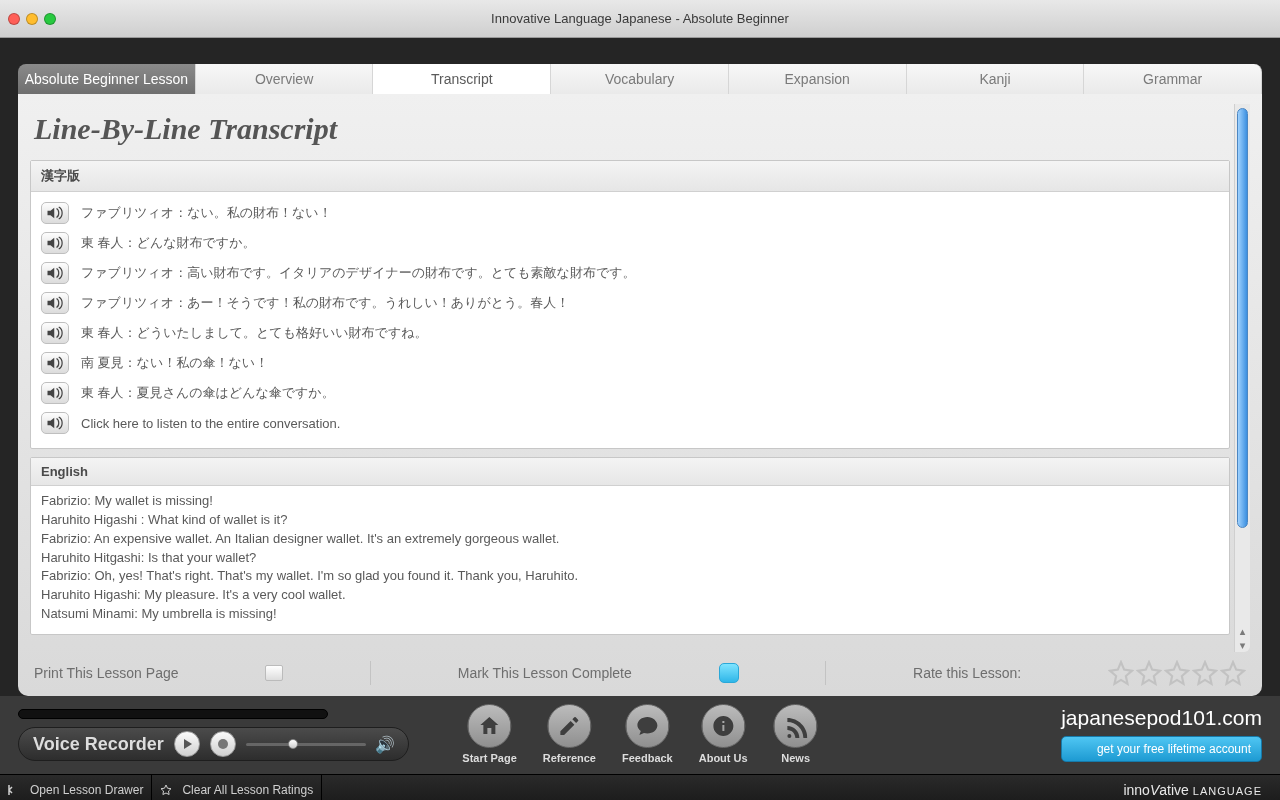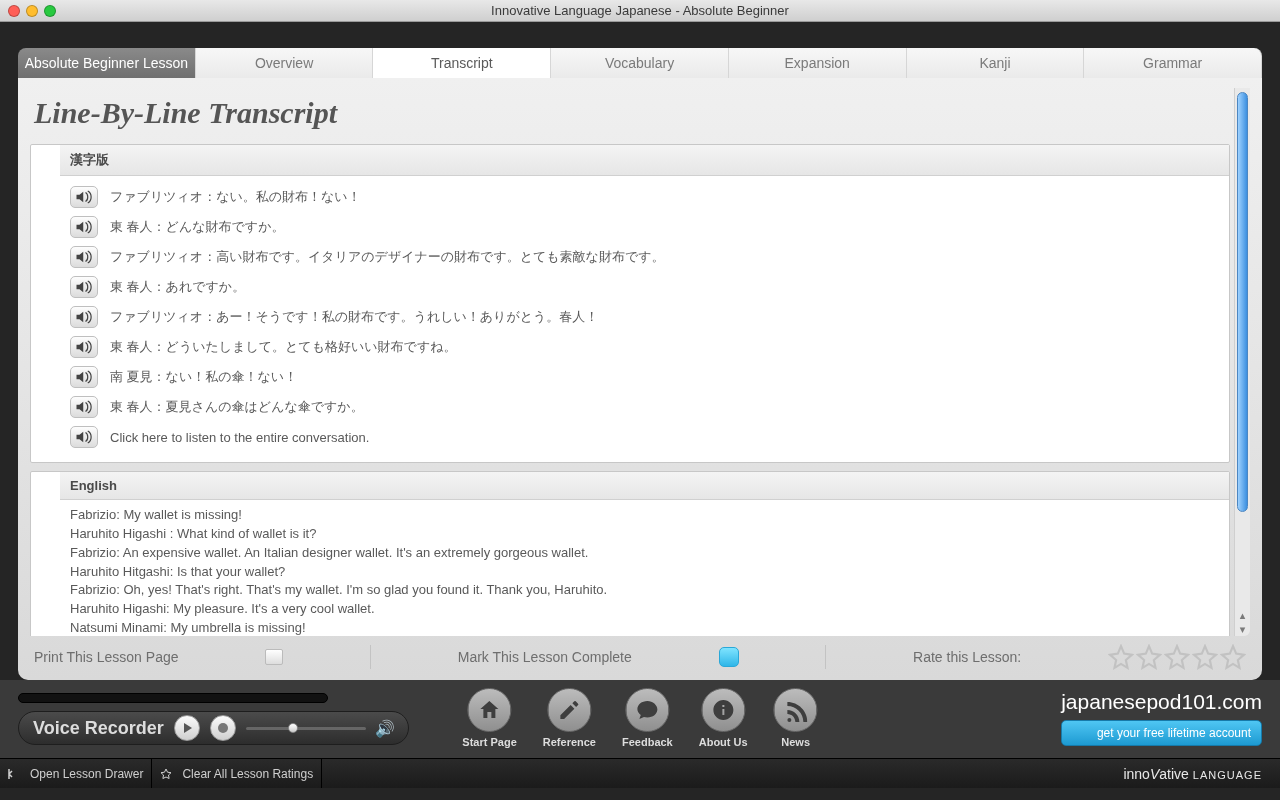--- a/index.html
+++ b/index.html
@@ -1,19 +1,19 @@
 <!DOCTYPE html>
 <html><head>
 <meta charset="utf-8">
 <style>
   * { margin: 0; padding: 0; box-sizing: border-box; font-family: "Lucida Grande", Arial, sans-serif; }
   body { width: 1280px; height: 800px; background: #252525; color: #333; overflow: hidden; }
 
   
-  .titlebar { height: 22px; background: linear-gradient(#e8e8e8,#cfcfcf); display: flex; align-items: center; position: relative; border-bottom:1px solid #9a9a9a;}
+  .titlebar { height: 38px; background: linear-gradient(#e8e8e8,#cfcfcf); display: flex; align-items: center; position: relative; border-bottom:1px solid #9a9a9a;}
   .traffic { display: flex; gap: 6px; padding-left: 8px; }
   .tl-btn { width: 12px; height: 12px; border-radius: 50%; border:1px solid rgba(0,0,0,.25); }
   .tl-close{ background:#ff5f57;} .tl-min{ background:#ffbd2e;} .tl-max{ background:#28c940;}
   .titlebar .title { position:absolute; left:0; right:0; text-align:center; font-size:13px; color:#3a3a3a; font-weight:500; }
 
   .outer { padding: 24px 18px 0 18px; }
 
   
   .tabstrip { display:flex; align-items:flex-end; height:32px; }
   .tab { flex:1; text-align:center; font-size:14px; color:#7a7a7a; height:30px; line-height:30px;
@@ -21,21 +21,21 @@
   .tab:last-child{ border-top-right-radius:8px;}
   .tab.active{ background:#fff; color:#5a5a5a;margin-top:48px;}
   .tab.first{ background:linear-gradient(#8a8a8a,#6f6f6f); color:#fff; border-top-left-radius:8px; font-weight:500;}
 
   .content-frame{ background:linear-gradient(#f0f0f0,#d9d9d9); border-radius:0 0 10px 10px; padding:10px 12px 6px 12px; position:relative;}
   .page{ height:548px; position:relative; }
   .page-inner{ height:100%; overflow:hidden; padding-right:20px; }
 
   .h1{ font-family: Georgia, "Times New Roman", serif; font-style:italic; font-weight:bold; font-size:30px; color:#555; padding:8px 4px 14px 4px;}
 
-  .panel{ background:#fff; border:1px solid #c7c7c7; border-radius:2px;padding-left:29px;}
+  .panel{ background:#fff; border:1px solid #c7c7c7; border-radius:2px;}
   .panel + .panel{ margin-top:8px;}
   .panel-head{ background:linear-gradient(#f4f4f4,#e6e6e6); border-bottom:1px solid #d0d0d0; padding:6px 10px; font-weight:bold; font-size:13px; color:#4a4a4a;}
   .panel-body{ padding:6px 10px 10px 10px; font-size:13px; color:#595959;}
 
   .line{ display:flex; align-items:center; gap:12px; padding:4px 0;}
   .audio-btn{ width:28px; height:22px; border-radius:5px; background:linear-gradient(#fdfdfd,#dcdcdc); border:1px solid #bfbfbf; display:flex; align-items:center; justify-content:center; cursor:pointer;}
   .audio-btn svg{ width:18px; height:14px; }
 
   .eng-line{ line-height:1.45; }
 
@@ -135,29 +135,20 @@
                 <span>東 春人：どんな財布ですか。</span>
               </div>
               <div class="line">
                 <span class="audio-btn">
                   <svg viewBox="0 0 24 16">
                     <path d="M2 5h4l5-4v14l-5-4H2z" fill="#444"></path>
                     <path d="M14 2c2 1 3 3 3 6s-1 5-3 6M17 0c3 1.5 4.5 4 4.5 8S20 14.5 17 16" stroke="#444" stroke-width="1.6" fill="none"></path>
                   </svg>
                 </span>
                 <span>ファブリツィオ：高い財布です。イタリアのデザイナーの財布です。とても素敵な財布です。</span>
-              </div>
-              <div class="line">
-                <span class="audio-btn">
-                  <svg viewBox="0 0 24 16">
-                    <path d="M2 5h4l5-4v14l-5-4H2z" fill="#444"></path>
-                    <path d="M14 2c2 1 3 3 3 6s-1 5-3 6M17 0c3 1.5 4.5 4 4.5 8S20 14.5 17 16" stroke="#444" stroke-width="1.6" fill="none"></path>
-                  </svg>
-                </span>
-                <span>東 春人：あれですか。</span>
               </div>
               <div class="line">
                 <span class="audio-btn">
                   <svg viewBox="0 0 24 16">
                     <path d="M2 5h4l5-4v14l-5-4H2z" fill="#444"></path>
                     <path d="M14 2c2 1 3 3 3 6s-1 5-3 6M17 0c3 1.5 4.5 4 4.5 8S20 14.5 17 16" stroke="#444" stroke-width="1.6" fill="none"></path>
                   </svg>
                 </span>
                 <span>ファブリツィオ：あー！そうです！私の財布です。うれしい！ありがとう。春人！</span>
               </div>

